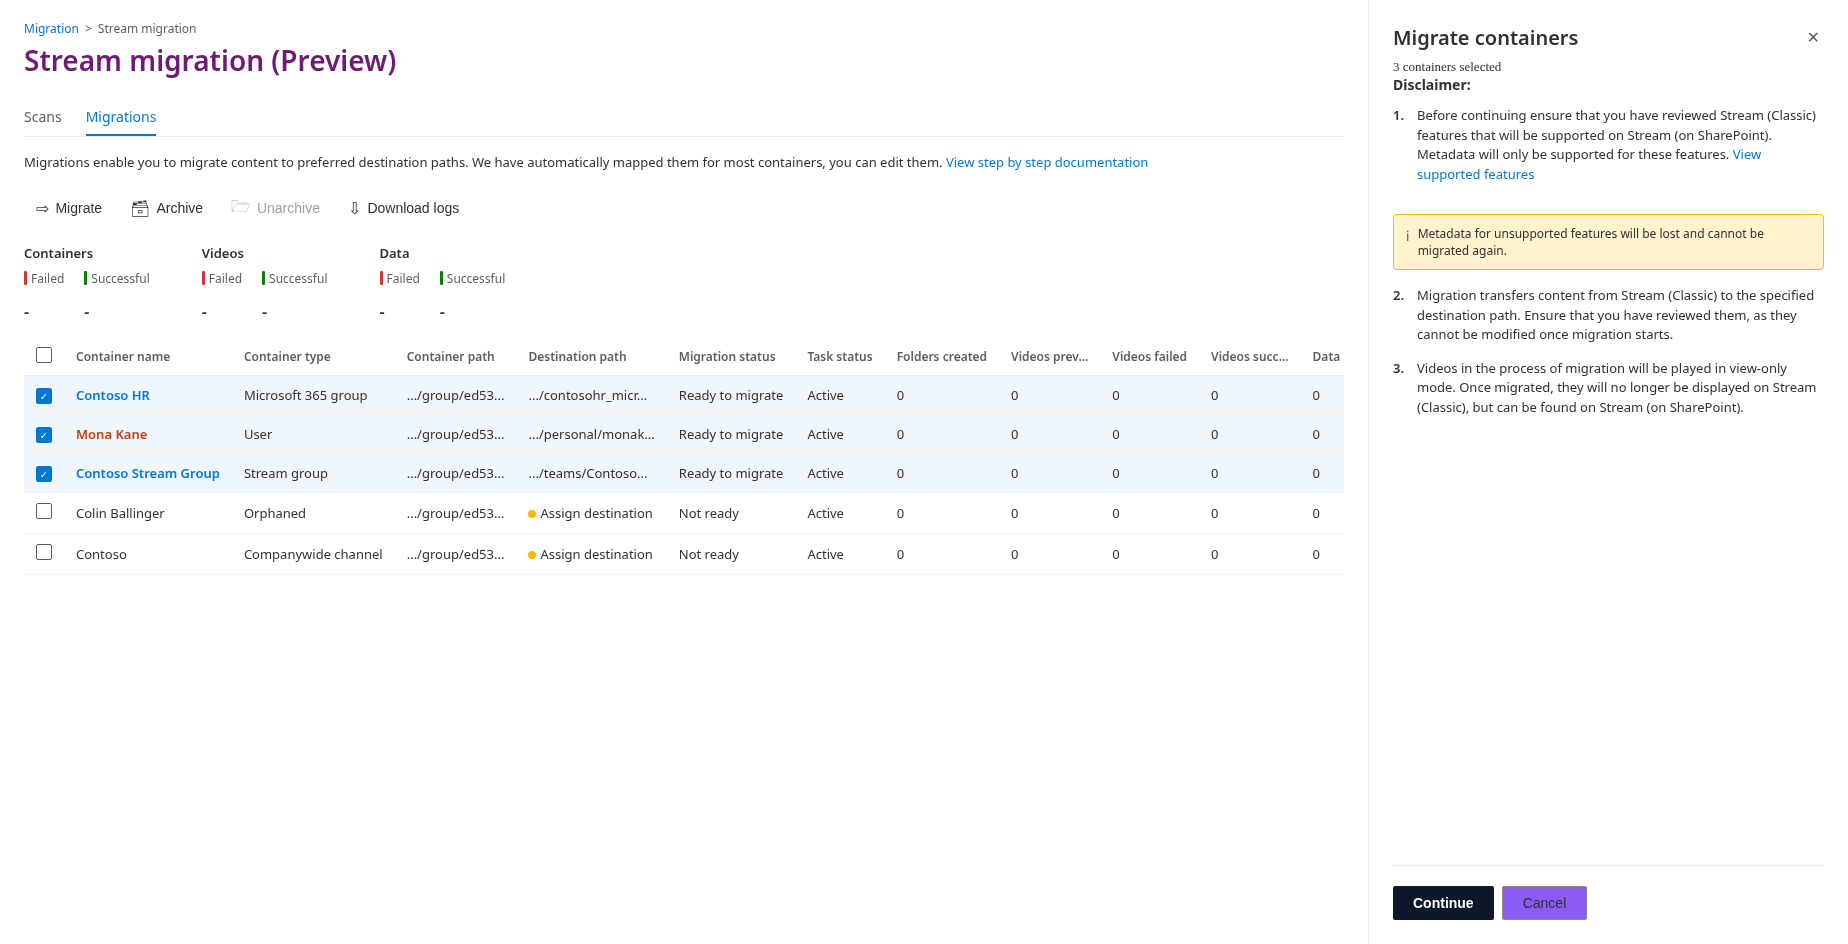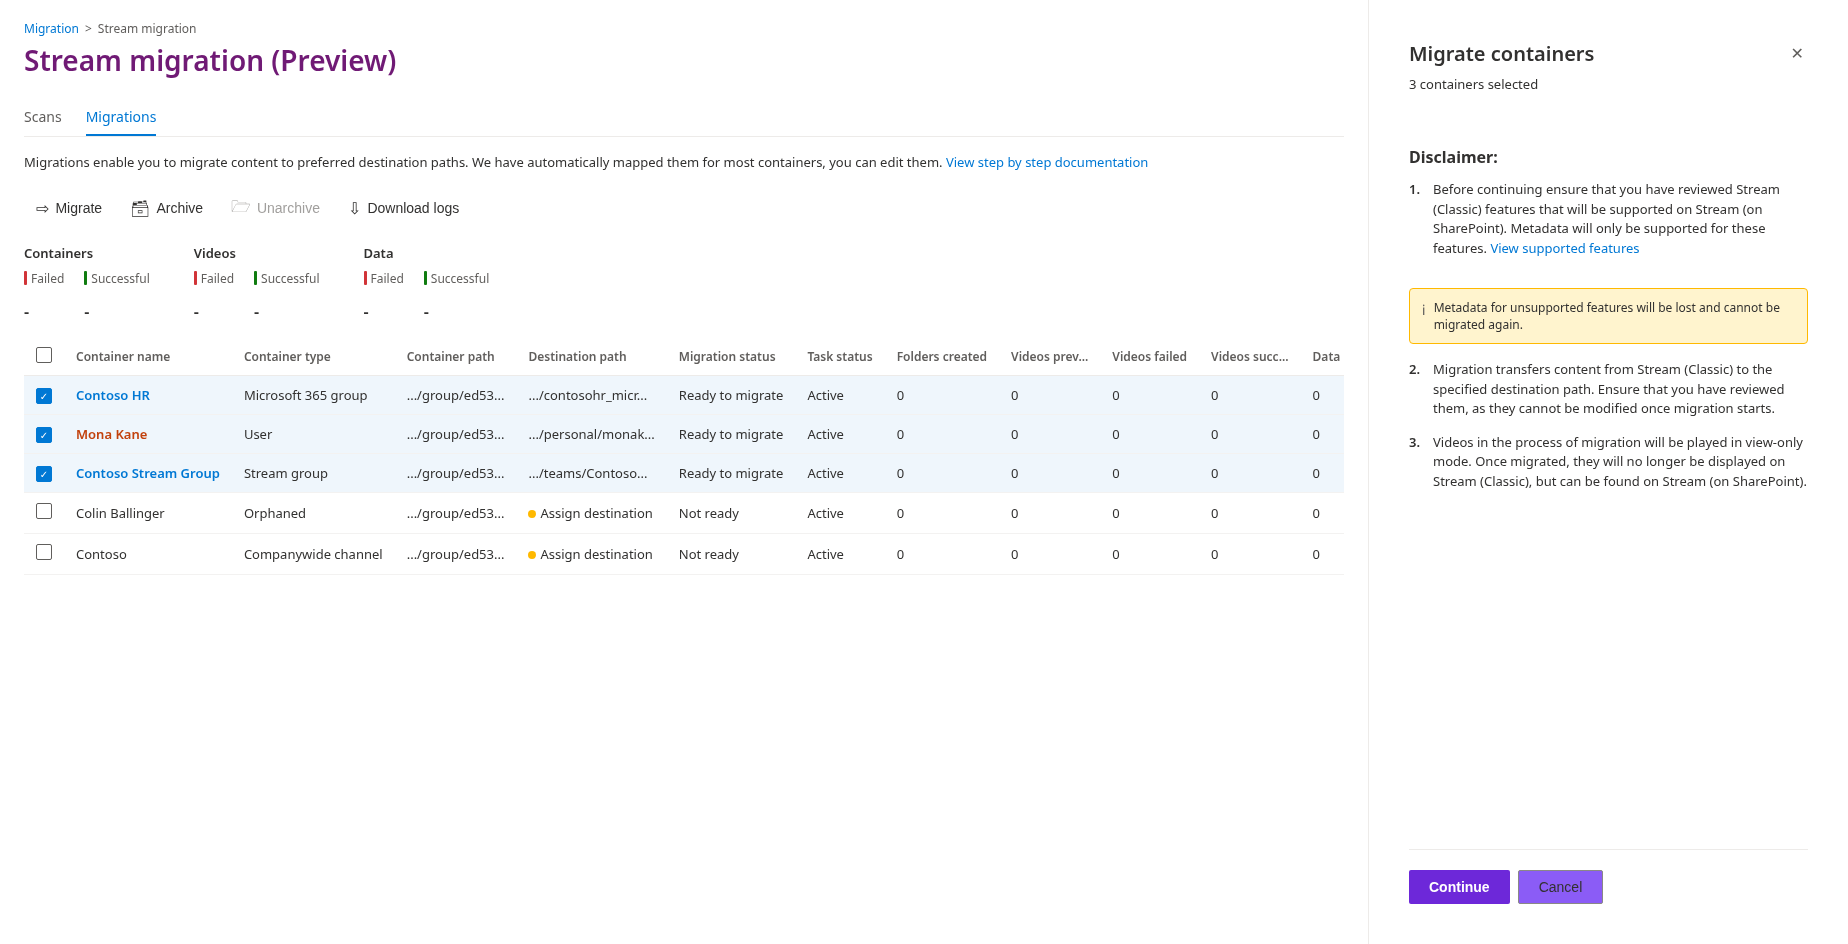--- a/index.html
+++ b/index.html
@@ -23,21 +23,21 @@
     
     .description { font-size: 13px; color: #323130; margin-bottom: 16px; line-height: 1.5; }
     .description a { color: #0078d4; text-decoration: none; }
 
     
     .toolbar { display: flex; align-items: center; gap: 4px; margin-bottom: 16px; }
     .toolbar-btn { display: flex; align-items: center; gap: 6px; padding: 6px 12px; border: none; background: none; cursor: pointer; font-size: 14px; color: #323130; border-radius: 2px; }
     .toolbar-btn .icon { font-size: 16px; }
 
     
-    .stats-section { display: flex; gap: 4px; margin-bottom: 16px; }
+    .stats-section { display: flex; gap: 12px; margin-bottom: 16px; }
     .stats-group-label { font-size: 13px; font-weight: 600; color: #323130; margin-bottom: 8px; }
     .stats-group-wrapper { margin-right: 40px; }
     .stats-items { display: flex; gap: 20px; }
     .stat-item { display: flex; flex-direction: column; }
     .stat-label { font-size: 12px; color: #605e5c; margin-bottom: 14px; display: flex; align-items: center; gap: 4px; }
     .stat-label::before { content: ''; display: inline-block; width: 3px; height: 14px; border-radius: 1px; }
     .stat-label.failed::before { background: #d13438; }
     .stat-label.success::before { background: #107c10; }
     .stat-value { font-size: 16px; font-weight: 600; color: #323130; }
 
@@ -49,39 +49,39 @@
     td { padding: 10px 12px; font-size: 13px; color: #323130; border-bottom: 1px solid #f3f2f1; white-space: nowrap; }
     .selected-row td { background: #eff6fc; }
 
     .checkbox-cell { width: 32px; }
     .checkbox { width: 16px; height: 16px; border: 1px solid #605e5c; border-radius: 2px; display: inline-flex; align-items: center; justify-content: center; cursor: pointer; }
     .checkbox.checked { background: #0078d4; border-color: #0078d4; color: white; font-size: 10px; }
     .status-dot { width: 8px; height: 8px; border-radius: 50%; display: inline-block; }
     .status-dot.yellow { background: #ffb900; }
 
     
-    .side-panel { width: 480px; min-width: 480px; border-left: 1px solid #edebe9; padding: 40px; display: flex; flex-direction: column; height: 100%; overflow-y: auto; }
+    .side-panel { width: 480px; min-width: 480px; border-left: 1px solid #edebe9; padding: 24px; display: flex; flex-direction: column; height: 100%; overflow-y: auto; }
     .side-panel-header { display: flex; justify-content: space-between; align-items: flex-start; margin-bottom: 8px; }
     .side-panel-title { font-size: 20px; font-weight: 600; color: #323130; }
     .close-btn { background: none; border: none; cursor: pointer; font-size: 16px; color: #605e5c; padding: 4px; border-radius: 2px; }
-    .selected-count { font-size: 13px; color: #323130; margin-bottom: 30px; }
-
-    .disclaimer-title { font-size: 16px; font-weight: 700; color: #323130; margin-bottom: 12px; margin-top: 23px; }
+    .selected-count { font-size: 13px; color: #323130; margin-bottom: 0; font-family: Liberation Serif, serif; }
+
+    .disclaimer-title { font-size: 14px; font-weight: 700; color: #323130; margin-bottom: 12px; }
 
     .disclaimer-list { list-style: none; padding: 0; margin-bottom: 16px; }
     .disclaimer-list li { display: flex; gap: 8px; margin-bottom: 14px; font-size: 13px; line-height: 1.5; color: #323130; }
     .disclaimer-list li .num { font-weight: 600; min-width: 16px; }
     .disclaimer-list a { color: #0078d4; text-decoration: none; }
 
     .warning-banner { background: #fff4ce; border: 1px solid #ffb900; border-radius: 4px; padding: 10px 12px; display: flex; align-items: flex-start; gap: 8px; margin-bottom: 16px; font-size: 12px; color: #323130; }
     .warning-icon { color: #605e5c; font-size: 14px; margin-top: 1px; flex-shrink: 0; }
 
     
     .panel-footer { margin-top: auto; padding-top: 20px; display: flex; gap: 8px; border-top: 1px solid #edebe9; }
-    .btn-primary { background: #6d28d9; color: white; border: none; padding: 8px 20px; border-radius: 2px; cursor: pointer; font-size: 14px; font-weight: 600; }
+    .btn-primary { background: #0f172a; color: white; border: none; padding: 8px 20px; border-radius: 2px; cursor: pointer; font-size: 14px; font-weight: 600; }
     .btn-secondary { background: #8b5cf6; color: #323130; border: 1px solid #8a8886; padding: 8px 20px; border-radius: 2px; cursor: pointer; font-size: 14px; }
   </style>
 </head>
 <body>
 
 <div class="main-content">
 
   <div class="breadcrumb">
     <a href="#">Migration</a>
     <span>&gt;</span>

